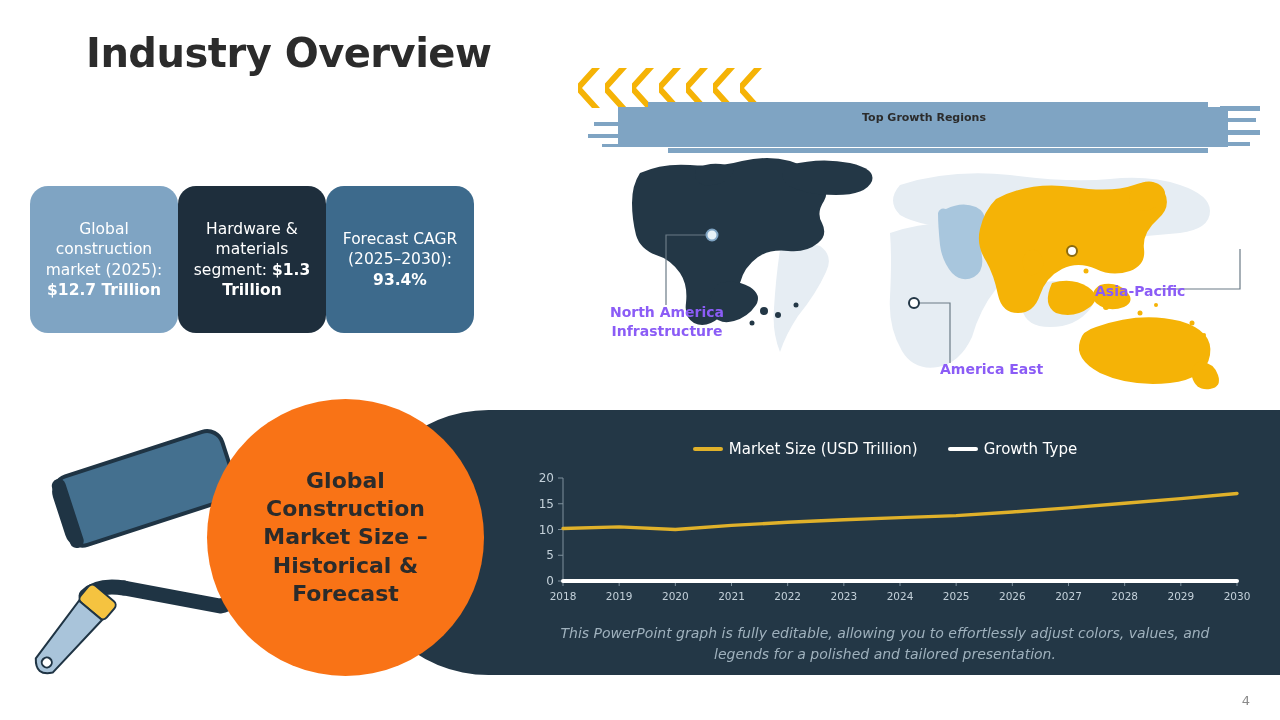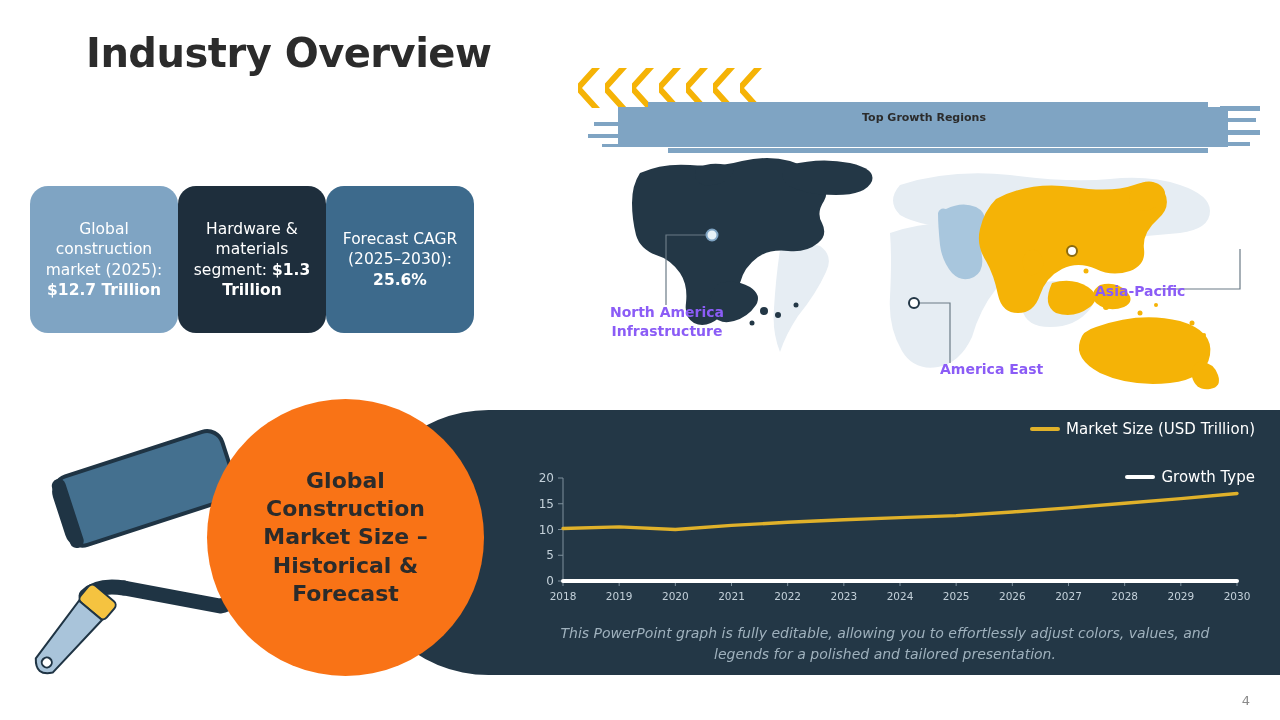--- a/index.html
+++ b/index.html
@@ -198,24 +198,23 @@
   #chart-wrap {
     position: absolute;
     left: 515px;
     top: 440px;
     width: 740px;
     height: 225px;
   }
   #chart-legend {
     display: flex;
     justify-content: center;
-    align-items: flex-end;
+    align-items: flex-start;
     gap: 30px;
     height: 26px;
-    flex-direction: column;
   }
   .legend-item {
     display: flex;
     align-items: center;
     gap: 6px;
     color: #ffffff;
     font-size: 15px;
     font-family: "DejaVu Sans", sans-serif;
   }
   .legend-swatch {
@@ -264,21 +263,21 @@
         <span>Global construction market (2025): </span><span class="val">$12.7 Trillion</span>
       </div>
     </div>
     <div class="stat-card" style="background:#1E2E3C;">
       <div>
         <span>Hardware &amp; materials segment: </span><span class="val">$1.3 Trillion</span>
       </div>
     </div>
     <div class="stat-card" style="background:#3D6A8C;">
       <div>
-        <span>Forecast CAGR (2025–2030): </span><span class="val">25.6%</span>
+        <span>Forecast CAGR (2025–2030): </span><span class="val">93.4%</span>
       </div>
     </div>
   </div>
 
   <div id="chevrons">
     <svg class="chev" viewBox="0 0 26 44">
         <path d="M22 2 L4 22 L22 42 L14 42 L-4 22 L14 2 Z" fill="#F5B306"></path>
       </svg>
     <svg class="chev" viewBox="0 0 26 44">
         <path d="M22 2 L4 22 L22 42 L14 42 L-4 22 L14 2 Z" fill="#F5B306"></path>

